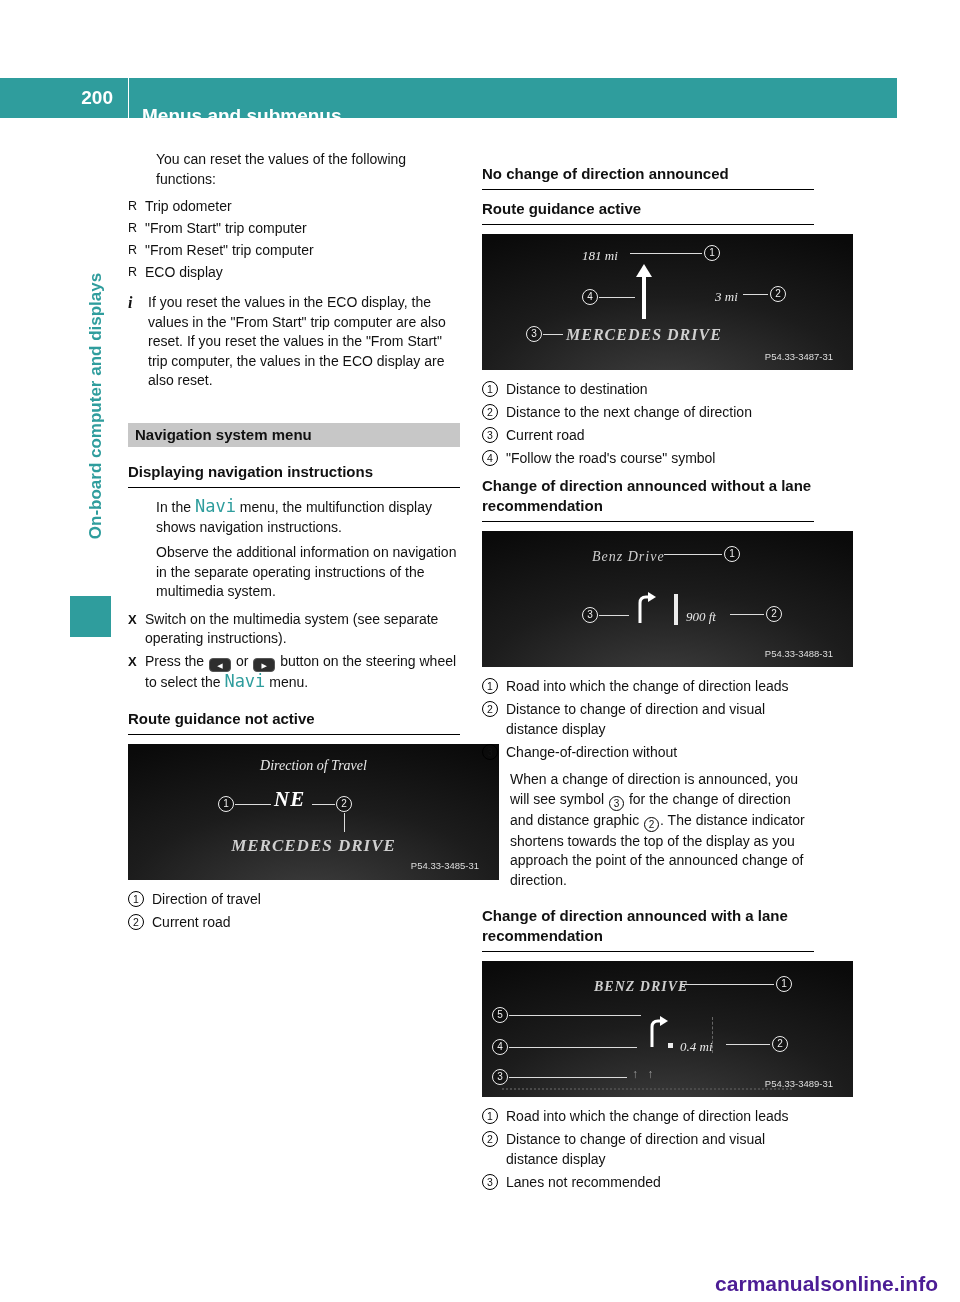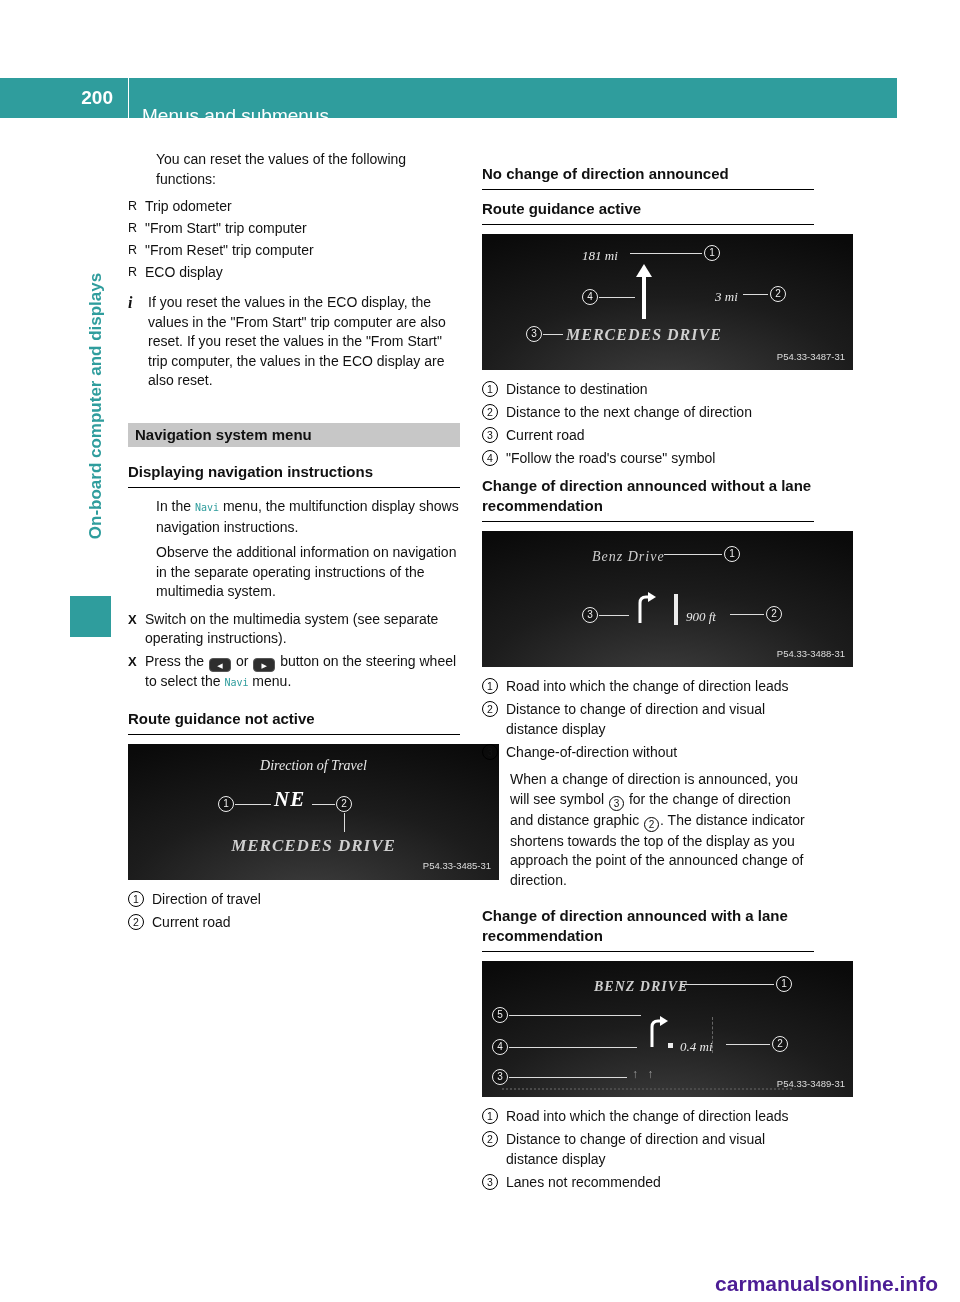--- a/index.html
+++ b/index.html
@@ -6,21 +6,21 @@
   html,body { background:#ffffff; }
   .page { position:relative; width:960px; height:1302px; background:#fff;
           font-family:"Liberation Sans",sans-serif; color:#111; overflow:hidden; }
 
   
   .header-bar { position:absolute; left:0; top:78px; width:897px; height:40px;
                 background:#2f9d9d; display:flex; align-items:stretch; color:#fff; }
   .page-num { width:128px; display:flex; align-items:center; justify-content:flex-end;
               padding-right:15px; font-size:19px; font-weight:bold; }
   .header-divider { width:1px; background:#fff; }
-  .header-title { display:flex; align-items:center; padding-left:13px; font-size:19px; font-weight:normal;margin-top:36px; }
+  .header-title { display:flex; align-items:center; padding-left:13px; font-size:19px; font-weight:bold;margin-top:36px; }
 
   
   .sidebar-label { position:absolute; left:86px; top:592px; width:372px; height:22px;
                    transform:rotate(-90deg); transform-origin:0 0; color:#2f9d9d;
                    font-weight:bold; font-size:17px; text-align:center; white-space:nowrap; }
   .sidebar-square { position:absolute; left:70px; top:596px; width:41px; height:41px; background:#2f9d9d; }
 
   
   .col { position:absolute; top:150px; width:332px; font-size:14px; line-height:19.5px; }
   .col-left { left:128px; }
@@ -38,21 +38,21 @@
   .section-bar { background:#c7c7c7; font-weight:bold; font-size:15px;
                  padding:2px 7px 3px 7px; margin-bottom:15px; }
 
   .heading { font-size:15px; font-weight:bold; line-height:20px;
              border-bottom:1px solid #000; padding-bottom:5px; margin-bottom:9px; }
   .mt8 { margin-top:8px; } .mt14 { margin-top:14px; } .mt16 { margin-top:16px; }
 
   .step { display:flex; margin-bottom:3px; }
   .step-x { flex:none; width:17px; font-weight:bold; font-size:13px; }
 
-  .code { font-family:"DejaVu Sans Mono",monospace; color:#2f9d9d; font-size:10px; }
+  .code { font-family:"DejaVu Sans Mono",monospace; color:#2f9d9d; font-size:17px; }
 
   .wheel-btn { display:inline-flex; align-items:center; justify-content:center;
                width:22px; height:14px; background:#2e2e2e; border:1px solid #555;
                border-radius:4px; color:#fff; font-size:7px; vertical-align:-2px; margin:0 1px; }
 
   
   .nav-img { position:relative; width:371px; height:136px; margin:0 0 9px 0; overflow:hidden;
              background: radial-gradient(ellipse 95% 130% at 50% 118%, #404040 0%, #1c1c1c 55%, #0a0a0a 100%); }
   .ni-title { position:absolute; width:100%; text-align:center; font-family:"Liberation Serif",serif;
               font-style:italic; color:#e9e9e9; font-size:14px; }
@@ -60,21 +60,21 @@
              font-weight:bold; color:#cfcfcf; letter-spacing:1px; }
   .ni-road.center { width:100%; text-align:center; }
   .ni-dist { position:absolute; font-family:"Liberation Serif",serif; font-style:italic;
              color:#e9e9e9; font-size:13px; }
   .ni-ne { position:absolute; color:#fff; font-weight:bold; font-size:21px;
            font-family:"Liberation Serif",serif; font-style:italic; letter-spacing:1px; }
   .ic { position:absolute; width:16px; height:16px; border:1px solid #eee; border-radius:50%;
         color:#eee; font-size:10px; line-height:14px; text-align:center; background:rgba(0,0,0,.25); }
   .ln { position:absolute; background:#dcdcdc; height:1px; }
   .ln.v { width:1px; }
-  .ni-part { position:absolute; right:8px; bottom:4px; font-size:9.5px; color:#dedede;margin-top:9px; }
+  .ni-part { position:absolute; right:20px; bottom:4px; font-size:9.5px; color:#dedede;margin-top:9px; }
   .arrow-stem { position:absolute; background:#fff; }
   .tri-up { position:absolute; width:0; height:0; border-left:8px solid transparent;
             border-right:8px solid transparent; border-bottom:13px solid #fff; }
   .dist-bar { position:absolute; background:#ececec; }
   .lane-marks { position:absolute; color:#9a9a9a; font-size:12px; letter-spacing:3px; }
   .dotline { position:absolute; border-top:2px dotted #4a4a4a; }
   .dashv { position:absolute; border-left:1px dashed #666; }
 
   
   .legend { margin-bottom:8px; }

